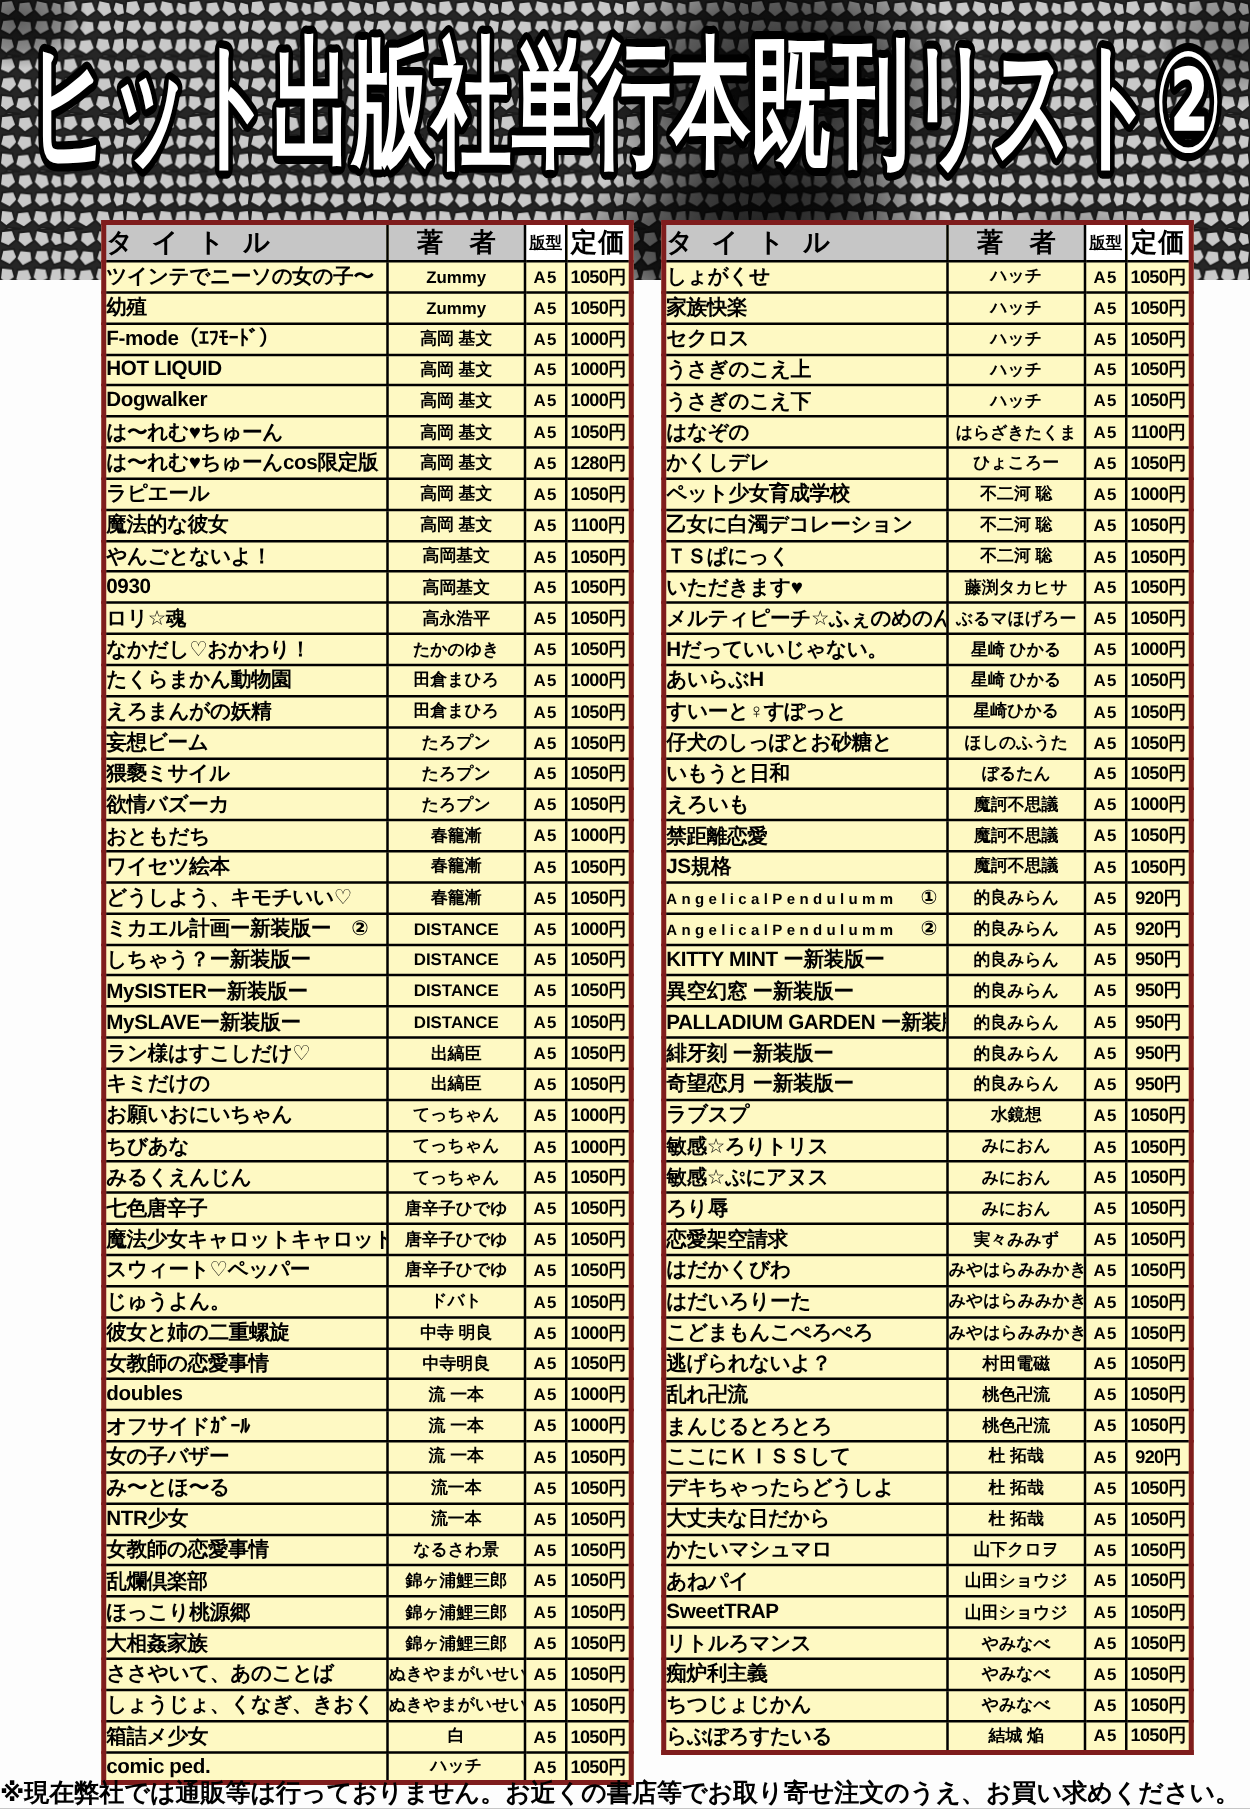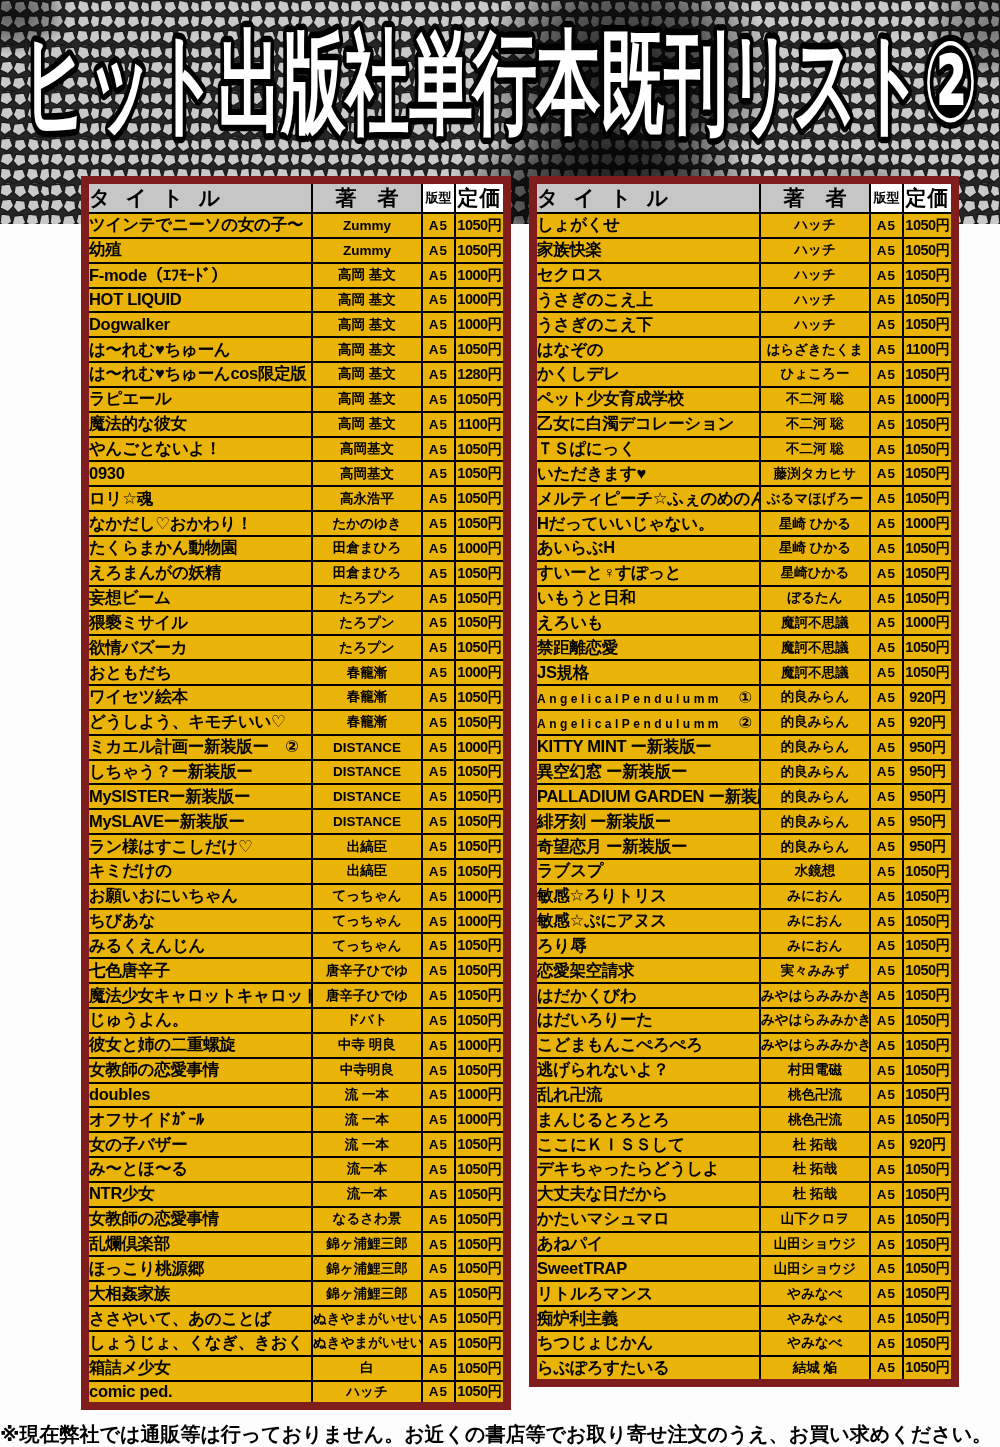--- a/index.html
+++ b/index.html
@@ -1,29 +1,29 @@
 <!DOCTYPE html>
 <html><head>
 <meta charset="utf-8">
 <style>
   html,body{margin:0;padding:0;background:#777;}
   .page{position:relative;width:1000px;height:1447px;background:#fdfdfd;overflow:hidden;
         font-family:"Liberation Sans","DejaVu Sans",sans-serif;color:#000;}
   .banner{position:absolute;top:0;left:0;width:980px;height:224px;}
-  .booklist{position:absolute;top:176px;border-collapse:collapse;background:#eab308;table-layout:fixed;
-            border:8px solid #7f1d1d;}
+  .booklist{position:absolute;top:176px;border-collapse:collapse;background:#fef9c3;table-layout:fixed;
+            border:4px solid #7f1d1d;}
   #left-table{left:81px;width:422px;}
   #right-table{left:529px;width:423px;}
   .booklist th,.booklist td{border:2px solid #000;padding:0;overflow:hidden;white-space:nowrap;vertical-align:middle;}
   .booklist thead tr{height:29px;}
   .booklist tbody tr{height:24.85px;}
   .h-title,.h-author{background:#c6c6c6;}
   .h-title{font-size:21px;font-weight:bold;text-align:left;letter-spacing:15px;padding-left:10px;}
   .h-author{font-size:21px;font-weight:bold;text-align:center;}
-  .h-format{font-size:13px;font-weight:bold;text-align:center;background:#fff;}
+  .h-format{font-size:13px;font-weight:bold;text-align:center;background:#fff;text-decoration:underline;}
   .h-price{font-size:21px;font-weight:bold;text-align:center;letter-spacing:1px;background:#fff;}
   .c-title{font-size:16.5px;font-weight:bold;text-align:left;padding-left:5px;letter-spacing:-0.3px;position:relative;}
   .c-author{font-size:13.5px;font-weight:bold;text-align:center;}
   .c-format{font-size:13.5px;font-weight:bold;text-align:center;letter-spacing:1px;}
   .c-price{font-size:14.5px;font-weight:bold;text-align:center;letter-spacing:-0.5px;}
   .sp .tx{font-size:12px;letter-spacing:3.5px;}
   .badge{position:absolute;right:7px;top:50%;transform:translateY(-50%);font-size:16px;letter-spacing:0;}
   .footer{position:absolute;top:1421px;left:0;width:920px;text-align:center;
           font-size:20px;font-weight:bold;white-space:nowrap;}
 </style>
@@ -272,20 +272,26 @@
           <td class="c-format">A5</td>
           <td class="c-price">1050円</td>
         </tr>
         <tr>
           <td class="c-title"><span class="tx">魔法少女キャロットキャロット</span></td>
           <td class="c-author">唐辛子ひでゆ</td>
           <td class="c-format">A5</td>
           <td class="c-price">1050円</td>
         </tr>
         <tr>
+          <td class="c-title"><span class="tx">スウィート♡ペッパー</span></td>
+          <td class="c-author">唐辛子ひでゆ</td>
+          <td class="c-format">A5</td>
+          <td class="c-price">1050円</td>
+        </tr>
+        <tr>
           <td class="c-title"><span class="tx">じゅうよん。</span></td>
           <td class="c-author">ドバト</td>
           <td class="c-format">A5</td>
           <td class="c-price">1050円</td>
         </tr>
         <tr>
           <td class="c-title"><span class="tx">彼女と姉の二重螺旋</span></td>
           <td class="c-author">中寺 明良</td>
           <td class="c-format">A5</td>
           <td class="c-price">1000円</td>
@@ -477,20 +483,26 @@
           <td class="c-format">A5</td>
           <td class="c-price">1050円</td>
         </tr>
         <tr>
           <td class="c-title"><span class="tx">すいーと♀すぽっと</span></td>
           <td class="c-author">星崎ひかる</td>
           <td class="c-format">A5</td>
           <td class="c-price">1050円</td>
         </tr>
         <tr>
+          <td class="c-title"><span class="tx">仔犬のしっぽとお砂糖と</span></td>
+          <td class="c-author">ほしのふうた</td>
+          <td class="c-format">A5</td>
+          <td class="c-price">1050円</td>
+        </tr>
+        <tr>
           <td class="c-title"><span class="tx">いもうと日和</span></td>
           <td class="c-author">ぼるたん</td>
           <td class="c-format">A5</td>
           <td class="c-price">1050円</td>
         </tr>
         <tr>
           <td class="c-title"><span class="tx">えろいも</span></td>
           <td class="c-author">魔訶不思議</td>
           <td class="c-format">A5</td>
           <td class="c-price">1000円</td>

